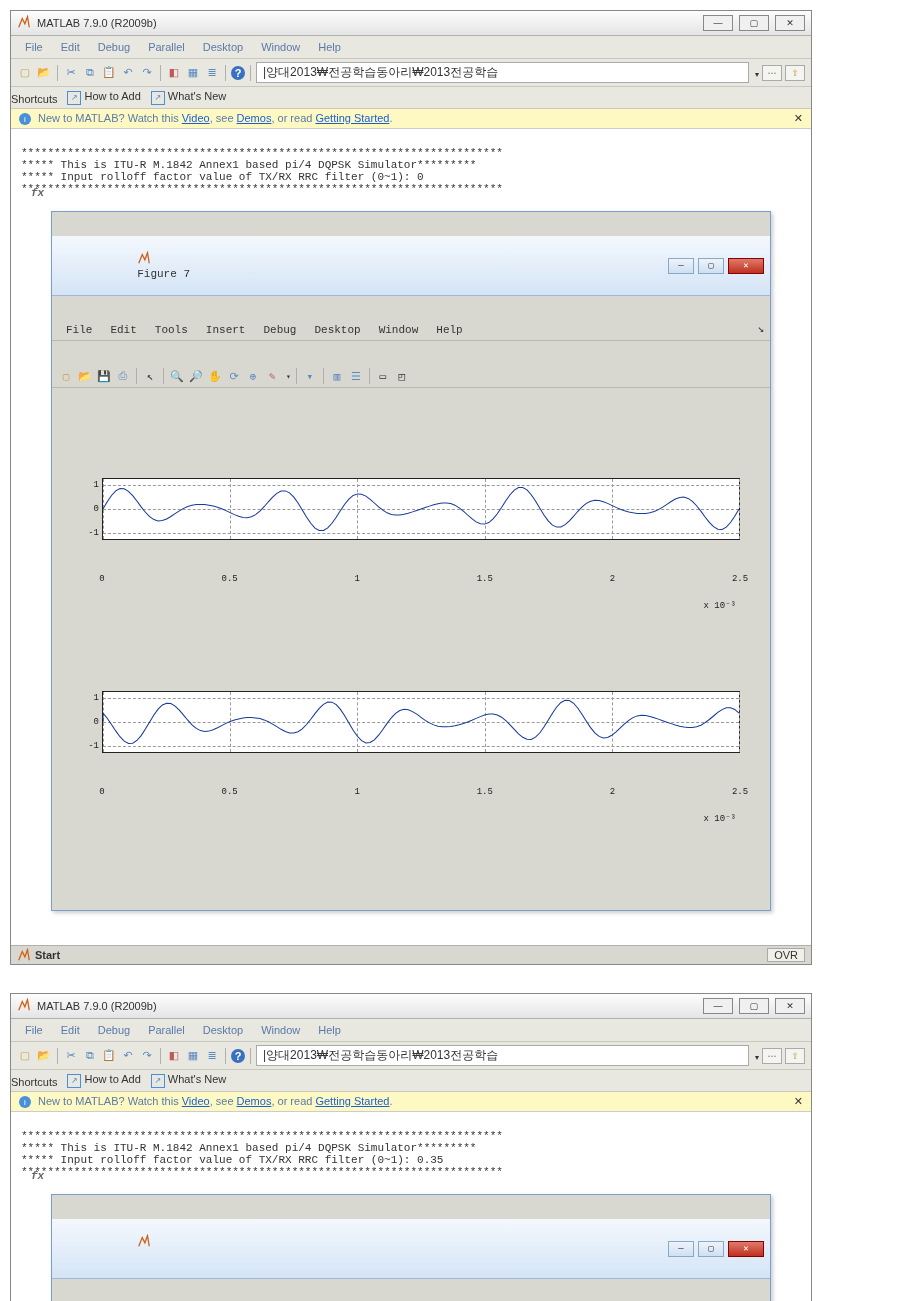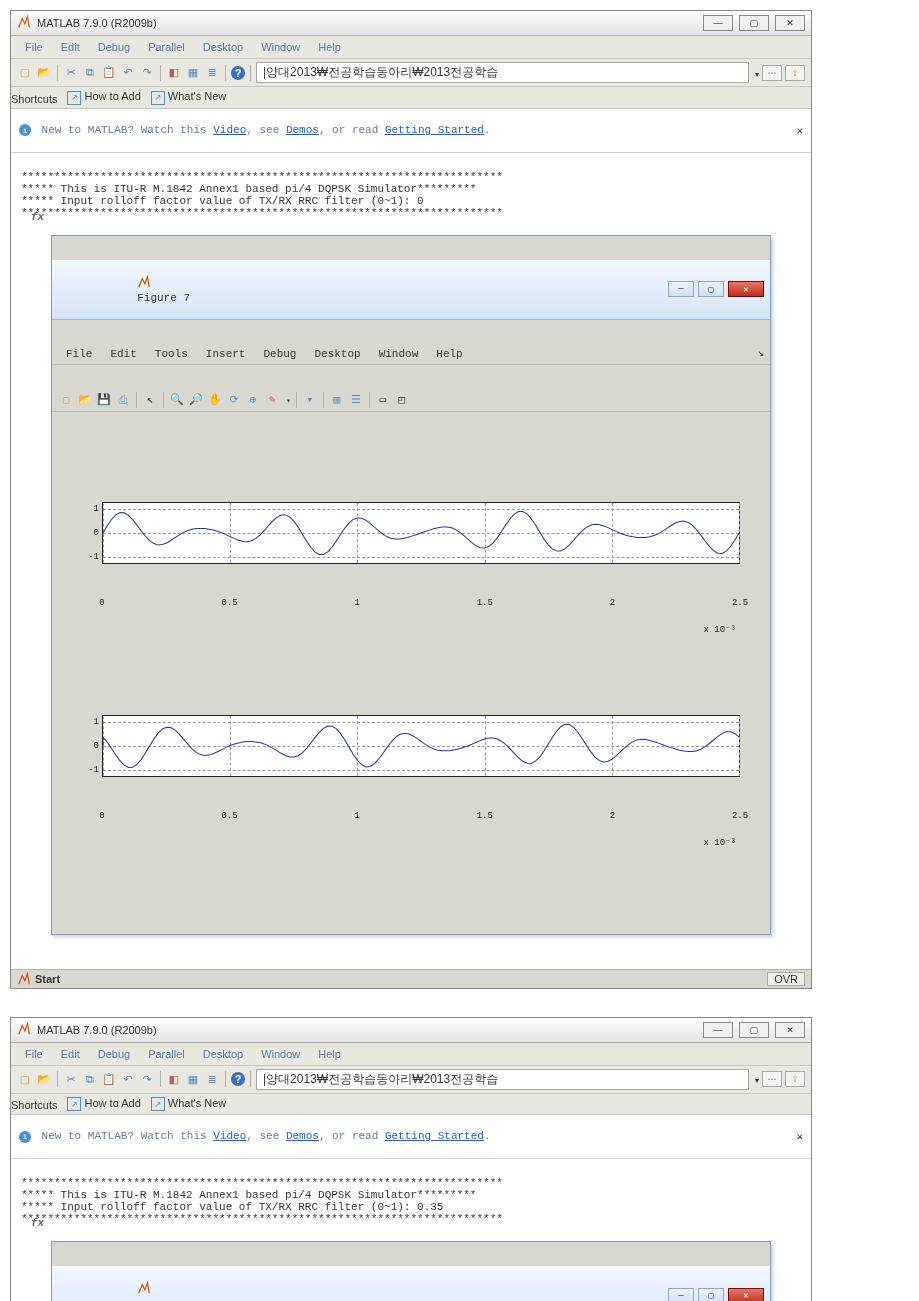--- a/index.html
+++ b/index.html
@@ -85,28 +85,27 @@
   }
   .shortcuts-bar {
     display: flex;
     align-items: flex-end;
     gap: 10px;
     padding: 3px 0;
     background: #e8e8e0;
     border-bottom: 1px solid #c8c8c0;
   }
   .notice-bar {
-    background: #ffffff;
-    padding: 15px 8px;
+    background: #fef9c3;
+    padding: 3px 8px;
     border-bottom: 1px solid #ccc;
     display: flex;
     justify-content: space-between;
     align-items: center;
     color: #5a7aa8;
-    font-family: Liberation Mono, monospace;
   }
   .notice-bar a { color: #1a5fd4; text-decoration: underline; }
   .info-icon {
     width: 12px; height:12px;
     border-radius: 50%;
     background:#4a90d9;
     color:#fff;
     display:inline-flex;
     align-items:center;
     justify-content:center;

